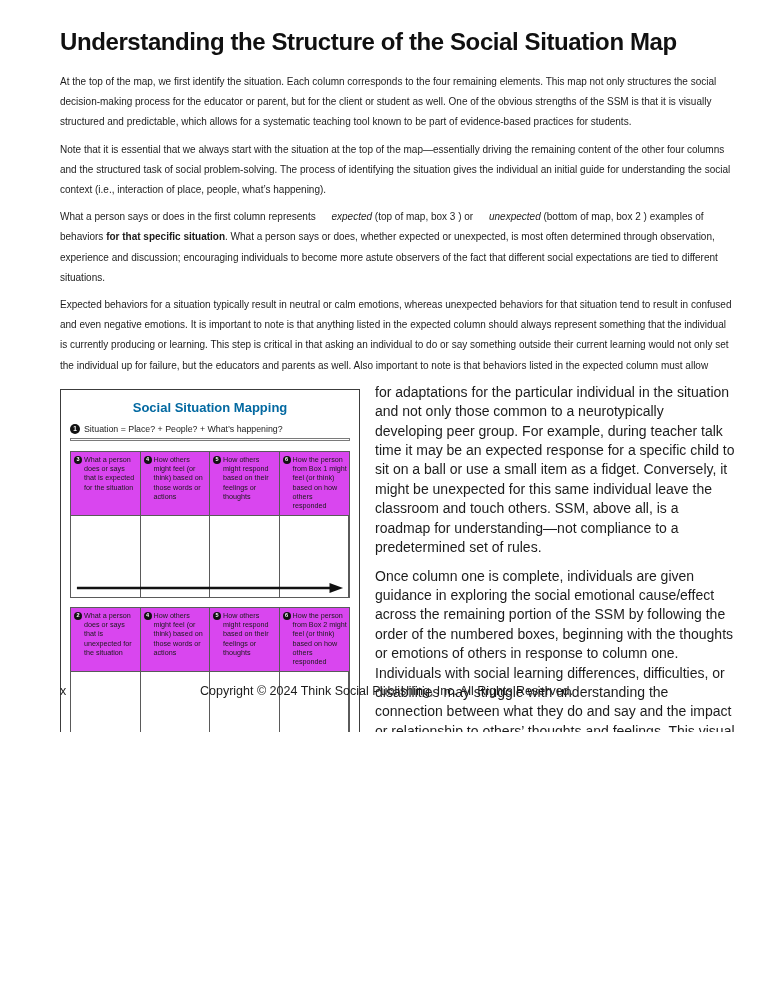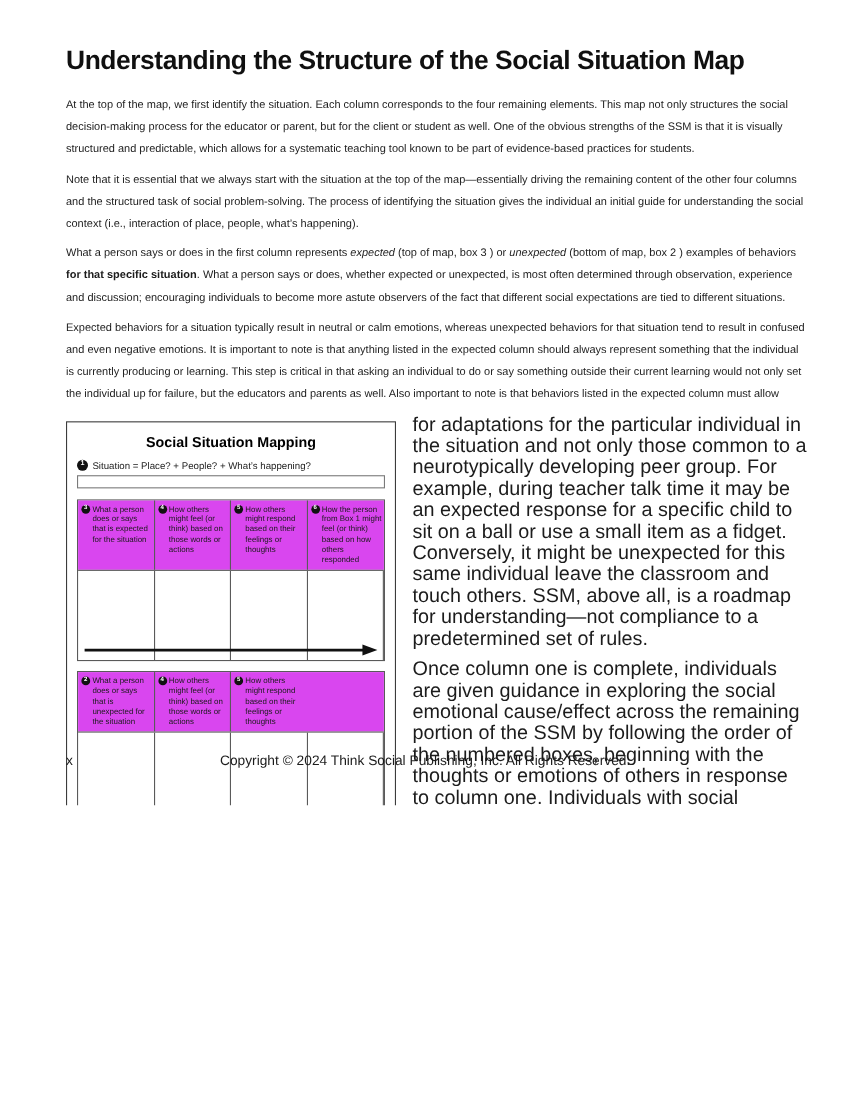--- a/index.html
+++ b/index.html
@@ -2,41 +2,41 @@
 <html><head>
 <meta charset="utf-8">
 <style>
   * { box-sizing: border-box; }
   html,body { margin:0; padding:0; }
   body {
     width:773px; height:1000px; background:#ffffff; overflow:hidden;
     font-family:"Liberation Sans", sans-serif; color:#1c1c1c;
     position:relative;
   }
-  .page { padding:42px 38px 0 60px; height:732px; position:relative; overflow:hidden; }
+  .page { padding:28px 38px 0 60px; height:732px; position:relative; overflow:hidden; }
 
   h1.doc-title {
     margin:0 0 16px 0; font-size:24px; font-weight:bold; color:#101010;
     letter-spacing:-0.4px;
   }
   p.body-par { margin:0 0 7px 0; font-size:10px; line-height:20.2px; }
-  .it { font-style:italic; }
+  .it { font-style:italic;margin-left:13px; }
   .b  { font-weight:bold; }
 
   .wrap-row { display:flex; align-items:flex-start; margin-top:2px; }
   .right-col { flex:1; padding-left:15px; }
-  .right-col p.body-par { font-size:18px; line-height:19.4px; margin-bottom:9px; }
+  .right-col p.body-par { font-size:14px; line-height:19.4px; margin-bottom:9px; }
 
   
   .figure {
     flex:0 0 300px; width:300px; height:408px; margin-top:6px;
     border:1.5px solid #3c3c3c; background:#fff;
     padding:6px 9px 3px 9px; display:flex; flex-direction:column;
   }
-  .fig-title { text-align:center; font-weight:bold; font-size:13px; margin:4px 0 9px 0; color:#000000; }
+  .fig-title { text-align:center; font-weight:bold; font-size:13px; margin:4px 0 9px 0; color:#0369a1; }
   .situation-line { display:flex; align-items:center; gap:4px; font-size:8.8px; color:#222; margin-bottom:4px; }
   .badge {
     display:inline-flex; align-items:center; justify-content:center;
     width:10px; height:10px; flex:0 0 10px; border-radius:50%;
     background:#111; color:#fff; font-size:6.5px; font-weight:bold; line-height:1;
   }
   .badge-sm { width:8px; height:8px; flex:0 0 8px; font-size:5.5px; margin-top:1px; }
   .fig-input { border:1px solid #7a7a7a; height:22px; margin-bottom:10px; background:#fff; }
 
   .sec { border:1px solid #5a5a5a; margin-bottom:9px; }
@@ -123,20 +123,24 @@
             <span>What a person does or says that is unexpected for the situation</span>
           </div>
           <div class="hcell">
             <span class="badge badge-sm">4</span>
             <span>How others might feel (or think) based on those words or actions</span>
           </div>
           <div class="hcell">
             <span class="badge badge-sm">5</span>
             <span>How others might respond based on their feelings or thoughts</span>
           </div>
+          <div class="hcell">
+            <span class="badge badge-sm">6</span>
+            <span>How the person from Box 2 might feel (or think) based on how others responded</span>
+          </div>
         </div>
         <div class="sec-body">
           <div class="bcell"></div>
           <div class="bcell"></div>
           <div class="bcell"></div>
           <div class="bcell"></div>
           <svg class="flow-arrow" viewBox="0 0 280 12" preserveAspectRatio="none">
             <line x1="3" y1="6" x2="264" y2="6" stroke="#111" stroke-width="2.4"></line>
             <polygon points="263,1 277,6 263,11" fill="#111"></polygon>
           </svg>

